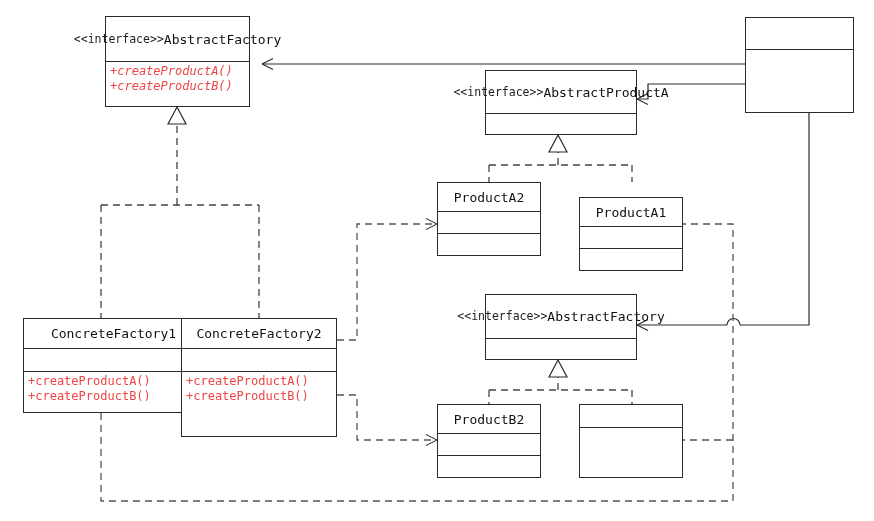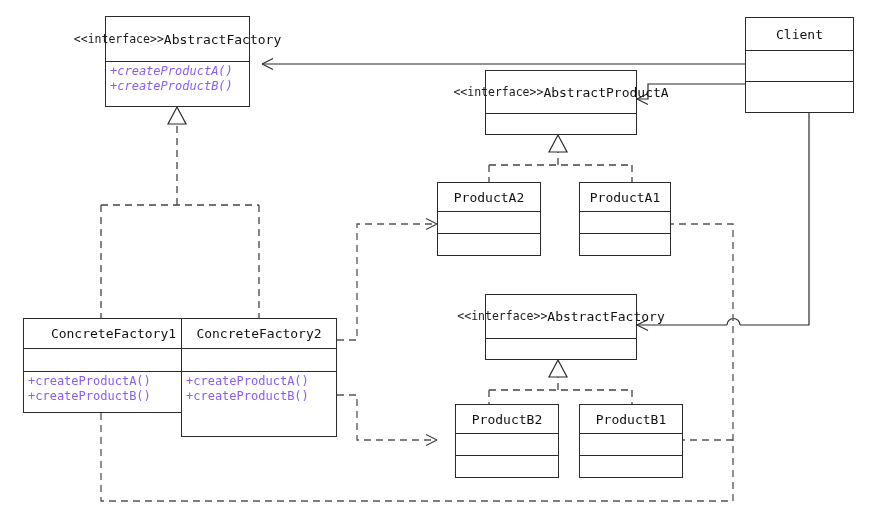--- a/index.html
+++ b/index.html
@@ -11,21 +11,21 @@
 
   .cls{position:absolute;box-sizing:border-box;border:1px solid #2b2b2b;
        background:#ffffff;}
   .cls .sec{box-sizing:border-box;}
   .cls .sec + .sec{border-top:1px solid #2b2b2b;}
   .cls .name{display:flex;flex-direction:row;align-items:center;
              justify-content:center;text-align:center;}
   .cls .stereo{font-size:11.5px;line-height:13px;color:#1c1c1c;}
   .cls .title{font-size:13px;line-height:15px;color:#111;white-space:nowrap;}
   .cls .ops{padding:2px 4px 3px 4px;}
-  .cls .op{font-size:12px;line-height:15px;color:#8b5cf6;white-space:nowrap;}
+  .cls .op{font-size:12px;line-height:15px;color:#ef4444;white-space:nowrap;}
   .cls.abstract .op{font-style:italic;}
 </style>
 </head>
 <body>
 
 <div id="canvas">
 
   <svg id="wires" viewBox="0 0 874 521" xmlns="http://www.w3.org/2000/svg">
     <defs>
       <marker id="openArrow" markerWidth="14" markerHeight="14" refX="12" refY="7" orient="auto" markerUnits="userSpaceOnUse">
@@ -93,23 +93,20 @@
       <div class="stereo">&lt;&lt;interface&gt;&gt;</div>
       <div class="title">AbstractFactory</div>
     </div>
     <div class="sec ops" style="height:46px;">
       <div class="op">+createProductA()</div>
       <div class="op">+createProductB()</div>
     </div>
   </div>
 
   <div class="cls" style="left:745px;top:17px;width:109px;height:96px;">
-    <div class="sec name" style="height:32px;">
-      <div class="title">Client</div>
-    </div>
     <div class="sec" style="height:31px;"></div>
     <div class="sec" style="height:31px;"></div>
   </div>
 
   <div class="cls abstract" style="left:485px;top:70px;width:152px;height:65px;">
     <div class="sec name" style="height:42px;">
       <div class="stereo">&lt;&lt;interface&gt;&gt;</div>
       <div class="title">AbstractProductA</div>
     </div>
     <div class="sec" style="height:21px;"></div>
@@ -124,40 +121,37 @@
   </div>
 
   <div class="cls" style="left:437px;top:182px;width:104px;height:74px;">
     <div class="sec name" style="height:28px;">
       <div class="title">ProductA2</div>
     </div>
     <div class="sec" style="height:22px;"></div>
     <div class="sec" style="height:22px;"></div>
   </div>
 
-  <div class="cls" style="left:579px;top:182px;width:92px;height:74px;">
+  <div class="cls" style="left:579px;top:197px;width:104px;height:74px;">
     <div class="sec name" style="height:28px;">
       <div class="title">ProductA1</div>
     </div>
     <div class="sec" style="height:22px;"></div>
     <div class="sec" style="height:22px;"></div>
   </div>
 
-  <div class="cls" style="left:437px;top:404px;width:104px;height:74px;margin-left:18px;">
+  <div class="cls" style="left:437px;top:404px;width:104px;height:74px;">
     <div class="sec name" style="height:28px;">
       <div class="title">ProductB2</div>
     </div>
     <div class="sec" style="height:22px;"></div>
     <div class="sec" style="height:22px;"></div>
   </div>
 
   <div class="cls" style="left:579px;top:404px;width:104px;height:74px;">
-    <div class="sec name" style="height:28px;">
-      <div class="title">ProductB1</div>
-    </div>
     <div class="sec" style="height:22px;"></div>
     <div class="sec" style="height:22px;"></div>
   </div>
 
   <div class="cls" style="left:23px;top:318px;width:181px;height:95px;">
     <div class="sec name" style="height:29px;">
       <div class="title">ConcreteFactory1</div>
     </div>
     <div class="sec" style="height:23px;"></div>
     <div class="sec ops" style="height:41px;">

